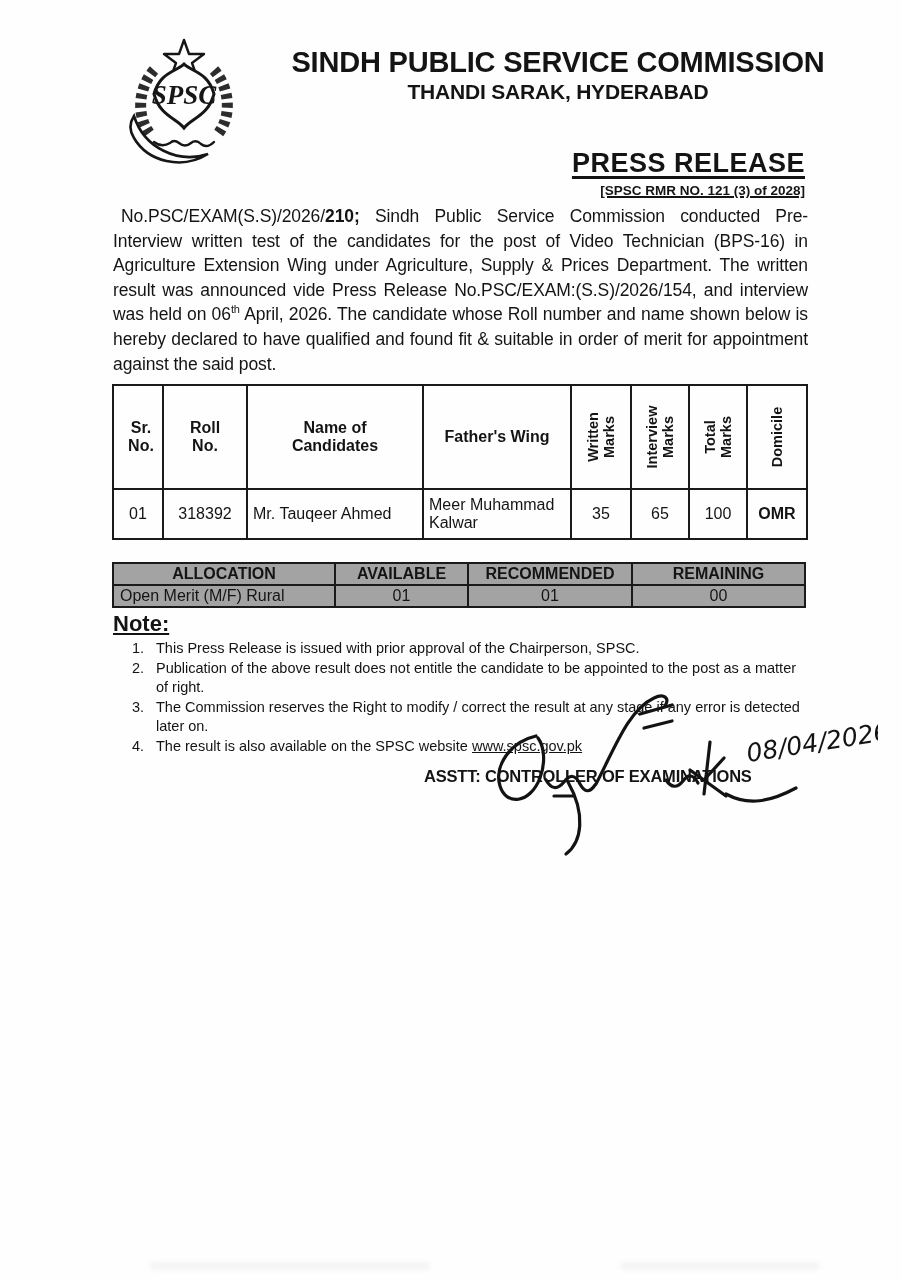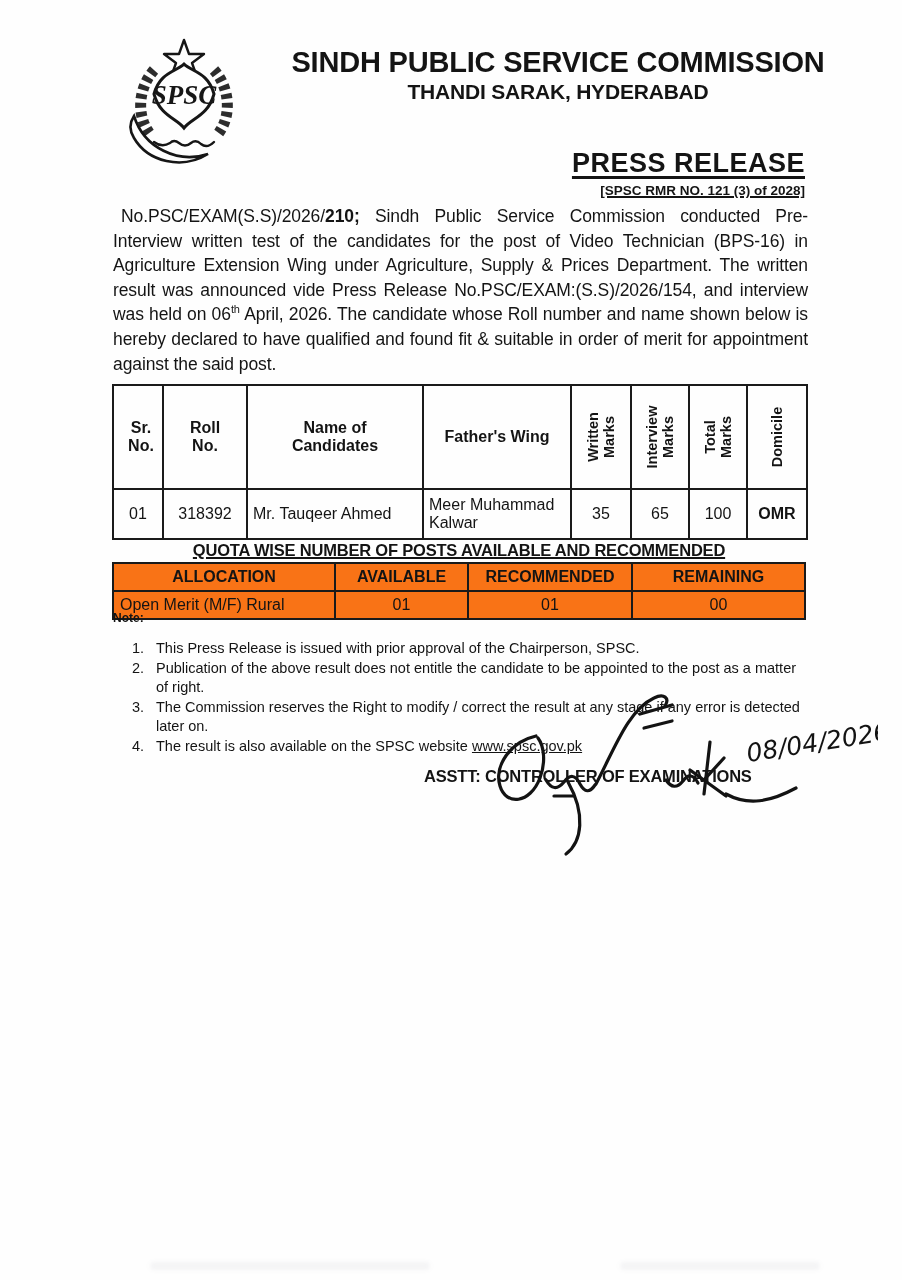--- a/index.html
+++ b/index.html
@@ -72,32 +72,32 @@
   
   .quota-heading {
     position:absolute; left:113px; top:541px; width:692px;
     text-align:center; font-size:16.5px; font-weight:bold; letter-spacing:-0.2px;
     text-decoration:underline; text-decoration-thickness:2px;
   }
   .quota-table {
     position:absolute; left:112px; top:562px; width:694px; table-layout:fixed;
   }
   .quota-table th, .quota-table td {
-    border:2px solid #1a1a1a; font-size:16px; padding:0 6px; height:28px;
-    background:#f97316;
+    border:2px solid #1a1a1a; font-size:16px; padding:0 6px; height:22px;
+    background:#a3a3a3;
   }
   .quota-table th { font-weight:bold; text-align:center; }
   .quota-table td { text-align:center; }
   .quota-table td.alloc { text-align:left; }
 
   
   .note-heading {
     position:absolute; left:113px; top:611px;
-    font-size:12px; font-weight:bold;
-    text-decoration-thickness:2px; text-underline-offset:2px;
+    font-size:22px; font-weight:bold;
+    text-decoration:underline; text-decoration-thickness:2px; text-underline-offset:2px;
   }
   .notes {
     position:absolute; left:148px; top:639px; width:660px;
     font-size:14.5px; line-height:19.5px; list-style:decimal;
   }
   .notes li { padding-left:8px; }
   .web-link { text-decoration:underline; color:#141414; }
 
   
   .signature-svg { position:absolute; left:418px; top:684px; pointer-events:none; z-index:3; }
@@ -193,21 +193,20 @@
         <td class="cell-left">Mr. Tauqeer Ahmed</td>
         <td class="cell-left">Meer Muhammad Kalwar</td>
         <td>35</td>
         <td>65</td>
         <td>100</td>
         <td class="cell-bold">OMR</td>
       </tr>
     </tbody>
   </table>
 
-  <div class="quota-heading">QUOTA WISE NUMBER OF POSTS AVAILABLE AND RECOMMENDED</div>
   <table class="quota-table">
     <colgroup>
       <col style="width:222px">
         <col style="width:133px">
         <col style="width:164px">
         <col style="width:173px">
     </colgroup>
     <thead>
       <tr>
         <th>ALLOCATION</th>

